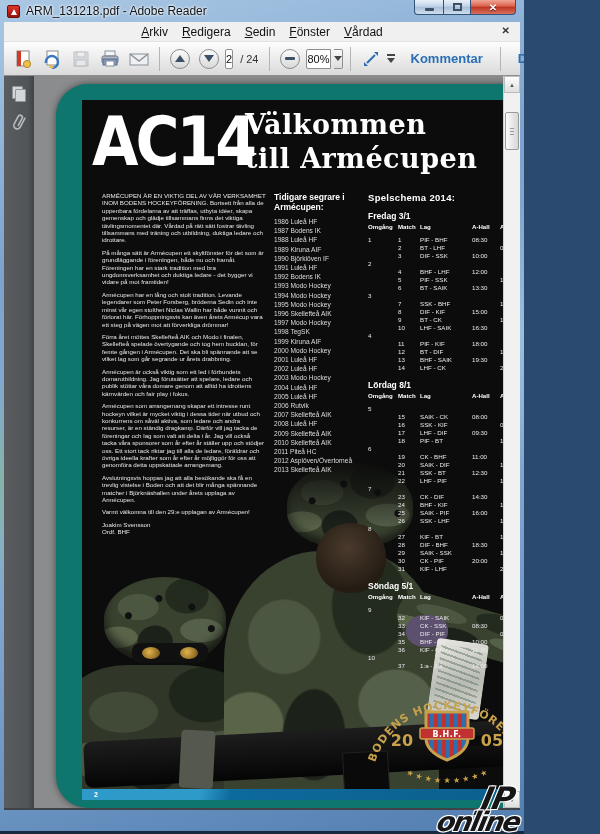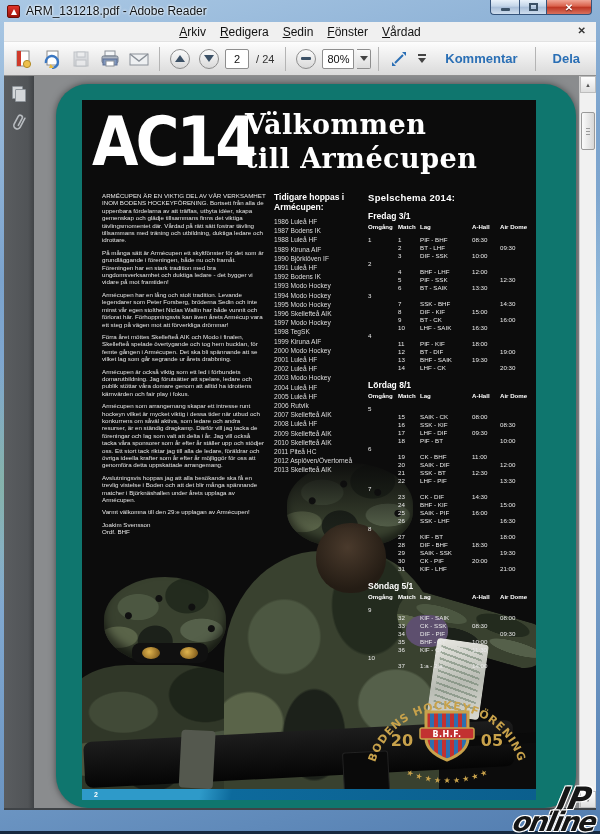--- a/index.html
+++ b/index.html
@@ -1,18 +1,18 @@
 <!DOCTYPE html>
 <html><head>
 <meta charset="utf-8">
 <style>
   * { margin:0; padding:0; box-sizing:border-box; }
   html,body { width:600px; height:834px; font-family:"Liberation Sans",sans-serif; background:#2b4a70; }
 
-  .window{ position:relative; width:600px; height:834px; overflow:hidden;
+  .window{ position:relative; width:524px; height:834px; overflow:hidden;
     background:
       radial-gradient(circle at 2% 58%, rgba(135,185,135,.55), transparent 16%),
       radial-gradient(circle at 99% 40%, rgba(170,210,235,.5), transparent 18%),
       linear-gradient(165deg,#aac8e4 0%,#7ba3cd 28%,#87aed4 55%,#6d96c3 80%,#527db0 100%);
   }
   .bottom-edge{ position:absolute; left:0; right:0; bottom:0; height:3px; background:#16293f; }
 
   
   .titlebar{ position:absolute; top:0; left:0; right:0; height:22px; display:flex; align-items:center; padding-left:7px; }
   .adobe-icon{ width:13px; height:13px; background:linear-gradient(180deg,#e0352b,#9c1209); border:1px solid #6b0d06; border-radius:2px; position:relative; flex:0 0 auto; }
@@ -291,21 +291,21 @@
                   <p>Avslutningsvis hoppas jag att alla besökande ska få en trevlig vistelse i Boden och att det blir många spännande matcher i Björknäshallen under årets upplaga av Armécupen.</p>
                   <p>Varmt välkomna till den 29:e upplagan av Armécupen!</p>
                 </div>
               <div class="signature">
                 <div>Joakim Svensson</div>
                 <div>Ordf. BHF</div>
               </div>
             </div>
 
             <div class="col2">
-              <div class="col2-title">Tidigare hoppas i Armécupen:</div>
+              <div class="col2-title">Tidigare segrare i Armécupen:</div>
               <div>
 
               <div class="winner-item">1986 Luleå HF</div>
                   <div class="winner-item">1987 Bodens IK</div>
                   <div class="winner-item">1988 Luleå HF</div>
                   <div class="winner-item">1989 Kiruna AIF</div>
                   <div class="winner-item">1990 Björklöven IF</div>
                   <div class="winner-item">1991 Luleå HF</div>
                   <div class="winner-item">1992 Bodens IK</div>
                   <div class="winner-item">1993 Modo Hockey</div>

